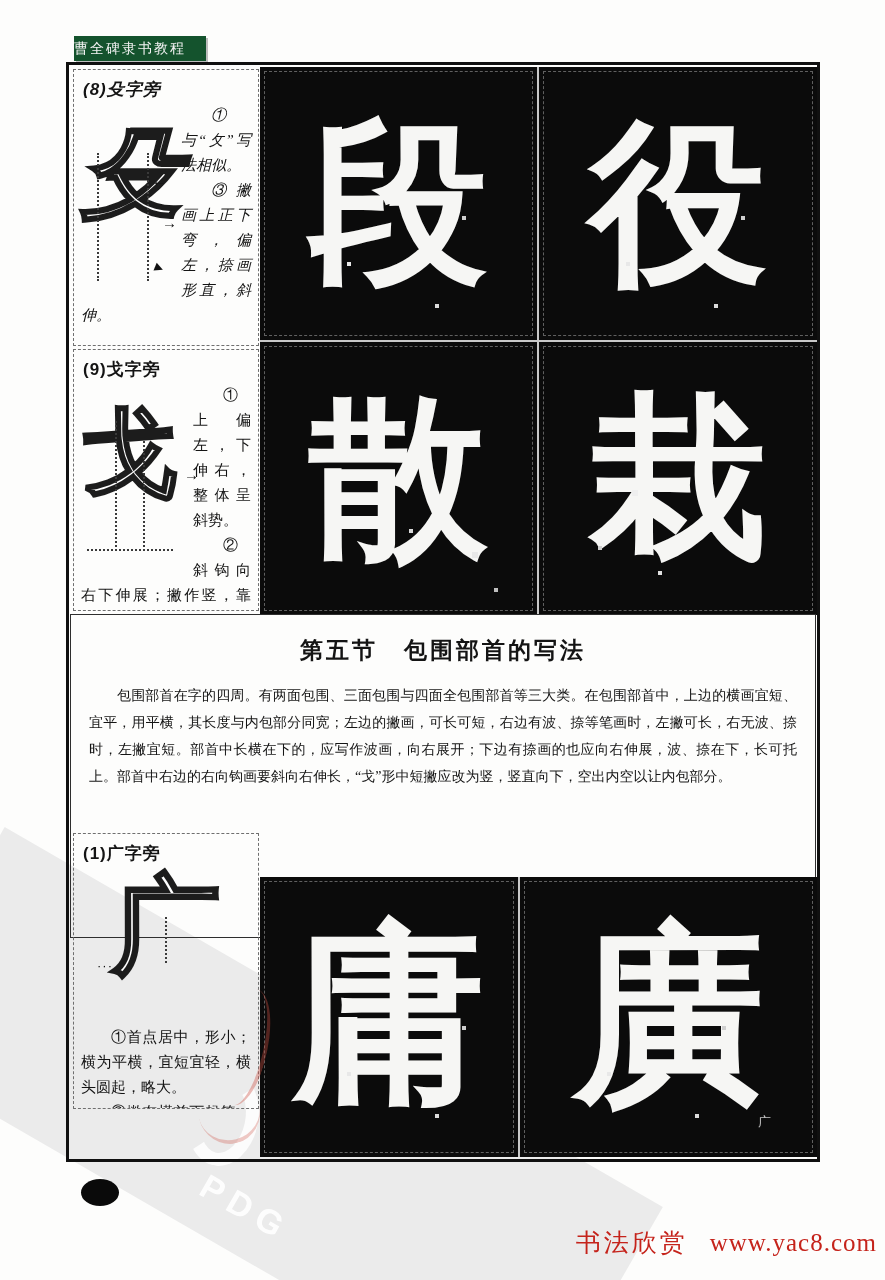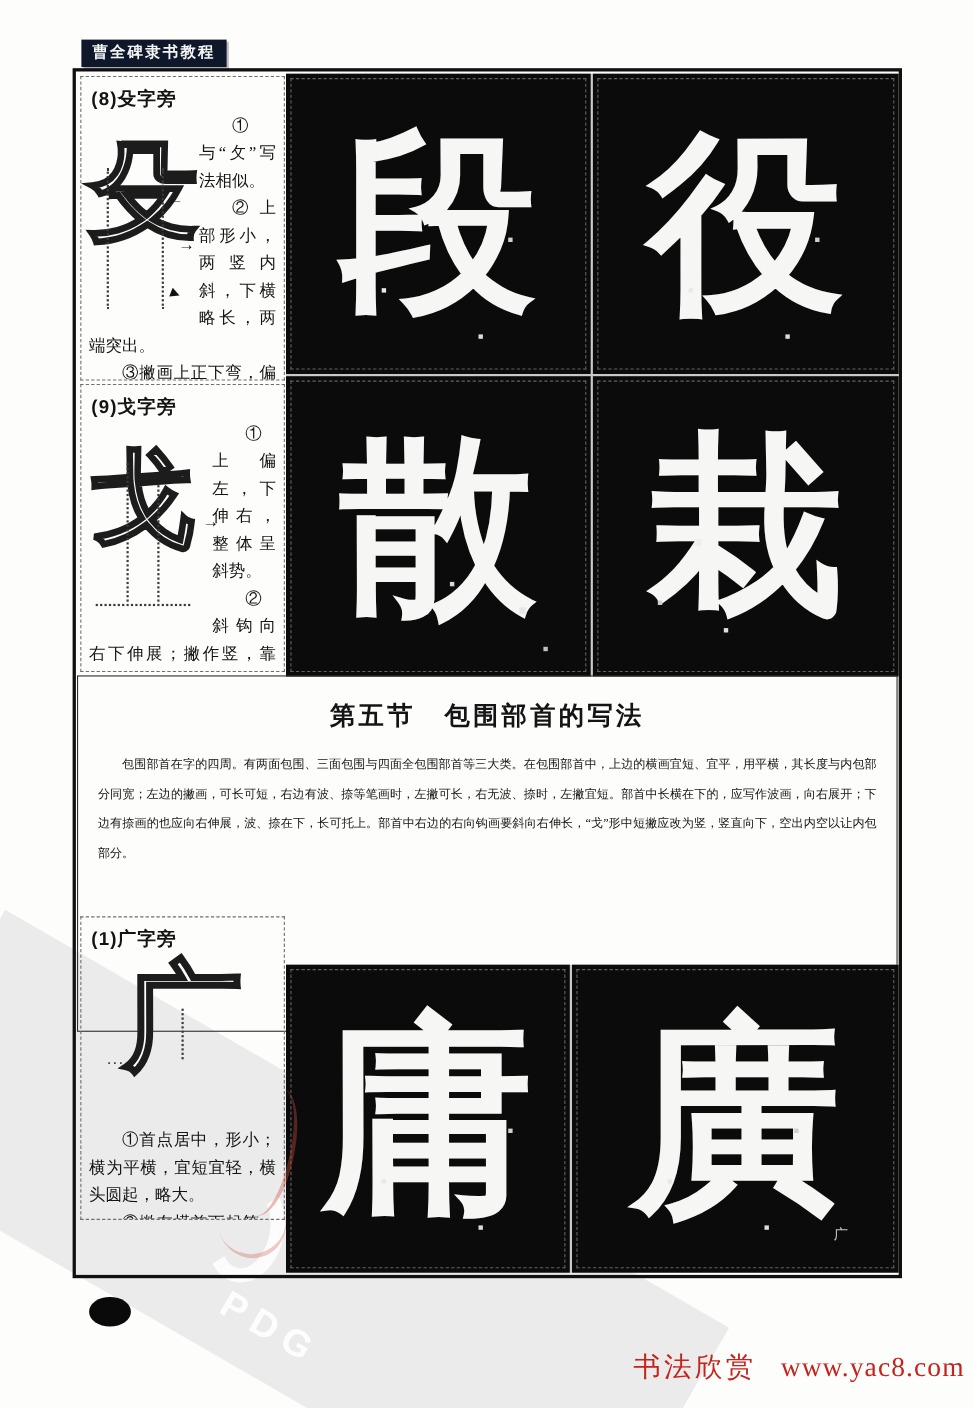--- a/index.html
+++ b/index.html
@@ -20,31 +20,31 @@
   .wm-script{position:absolute;border:13px solid #fff;border-radius:50%;opacity:.85;}
   .wm-script.s1{left:420px;top:28px;width:92px;height:84px;border-color:#fff transparent transparent #fff;transform:rotate(24deg);}
   .wm-script.s2{left:300px;top:95px;width:70px;height:96px;border-color:transparent #fff #fff transparent;transform:rotate(-18deg);}
   .red-scribble{position:absolute;z-index:3;pointer-events:none;}
   .red-scribble.r1{left:222px;top:988px;width:46px;height:118px;border-right:4px solid rgba(206,78,66,.38);
     border-radius:0 60% 40% 60%;transform:rotate(16deg);}
   .red-scribble.r2{left:198px;top:1078px;width:62px;height:66px;border-bottom:4px solid rgba(206,78,66,.30);
     border-radius:50%;transform:rotate(-14deg);}
 
   
-  .header-tab{position:absolute;left:74px;top:36px;width:132px;height:25px;background:#0f172a;
-    color:#f3f3f3;z-index:2;text-align:center;line-height:25px;font-size:14px;letter-spacing:2px;
-    box-shadow:2px 2px 0 rgba(0,0,0,.25);font-weight:bold;}
+  .header-tab{position:absolute;left:74px;top:36px;width:132px;height:25px;background:#14532d;
+    color:#f3f3f3;z-index:2;text-align:left;line-height:25px;font-size:14px;letter-spacing:2px;
+    box-shadow:2px 2px 0 rgba(0,0,0,.25);}
 
   
   .frame{position:absolute;left:66px;top:62px;width:754px;height:1100px;border:3px solid #101010;
     z-index:1;background:transparent;}
 
   
   .note-box{position:absolute;border:1px dashed #6f6f6f;background:transparent;padding:4px 7px;overflow:hidden;}
-  .box-a{left:4px;top:4px;width:186px;height:277px;}
+  .box-a{left:4px;top:4px;width:186px;height:277px;font-style:italic;}
   .box-b{left:4px;top:284px;width:186px;height:262px;}
   .box-c{left:4px;top:768px;width:186px;height:276px;}
   .note-box h3{font-family:var(--sans);font-size:17px;font-weight:700;margin:4px 0 2px 2px;letter-spacing:1px;}
   .note-box p{font-size:15px;line-height:25px;text-align:justify;text-indent:2em;}
 
   
   .diagram{position:relative;}
   .diagram.float{float:left;margin:8px 8px 2px 0;}
   .dg-a{width:92px;height:188px;}
   .dg-b{width:104px;height:168px;}
@@ -83,21 +83,21 @@
   .plates-bottom .stele-char{font-size:192px;}
   .corner-mark{position:absolute;right:46px;bottom:26px;color:#d8d8d8;font-size:13px;opacity:.9;}
   .specks{position:absolute;left:0;top:0;width:2px;height:2px;background:transparent;}
   .plate .specks{box-shadow:88px 196px 0 1px #e8e8e8,176px 238px 0 1px #dcdcdc,203px 150px 0 1px #cfcfcf;}
   .plate:nth-child(3) .specks{box-shadow:214px 212px 0 2px #e8e8e8,150px 188px 0 1px #d8d8d8,235px 247px 0 1px #bfbfbf;}
   .plate:nth-child(4) .specks{box-shadow:95px 150px 0 2px #efefef,120px 230px 0 1px #e0e0e0,60px 205px 0 1px #cfcfcf;}
 
   
   .mid-box{position:absolute;left:1px;top:549px;width:746px;height:324px;border:1px solid #2e2e2e;background:transparent;}
   .mid-box h2{margin-top:20px;text-align:center;font-size:23px;font-weight:700;letter-spacing:3px;}
-  .mid-box p{margin:16px 18px 0;font-size:11px;line-height:27px;text-align:justify;text-indent:2em;}
+  .mid-box p{margin:16px 18px 0;font-size:14px;line-height:27px;text-align:justify;text-indent:2em;}
 
   
   .oval{position:absolute;left:81px;top:1179px;width:38px;height:27px;background:#0a0a0a;border-radius:50%;z-index:2;}
   .site-credit{position:absolute;right:8px;top:1226px;z-index:4;color:var(--red);font-size:25px;
     font-family:var(--serif);letter-spacing:1px;white-space:nowrap;}
   .site-credit .brand{margin-right:22px;letter-spacing:3px;}
 </style>
 </head>
 <body>
 
@@ -121,21 +121,20 @@
       <h3>(8)殳字旁</h3>
       <div class="diagram float dg-a">
         <span class="outline-char">殳</span>
         <span class="guide gv1"></span>
         <span class="guide gv2"></span>
         <span class="arrow a1">←</span>
         <span class="arrow a2">→</span>
         <span class="arrow a3">▶</span>
       </div>
       <p>①与“攵”写法相似。</p>
-      <p>②上部形小，两竖内斜，下横略长，两端突出。</p>
       <p>③撇画上正下弯，偏左，捺画形直，斜伸。</p>
     </section>
 
     <section class="note-box box-b">
       <h3>(9)戈字旁</h3>
       <div class="diagram float dg-b">
         <span class="outline-char">戈</span>
         <span class="guide gv1"></span>
         <span class="guide gv2"></span>
         <span class="gbox"></span>

